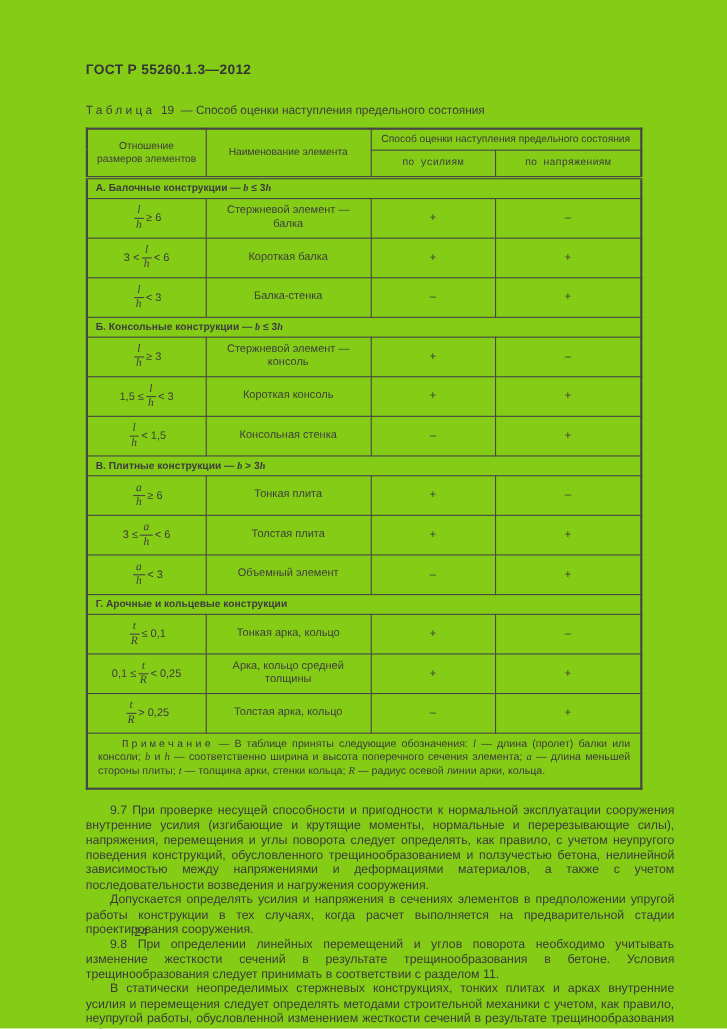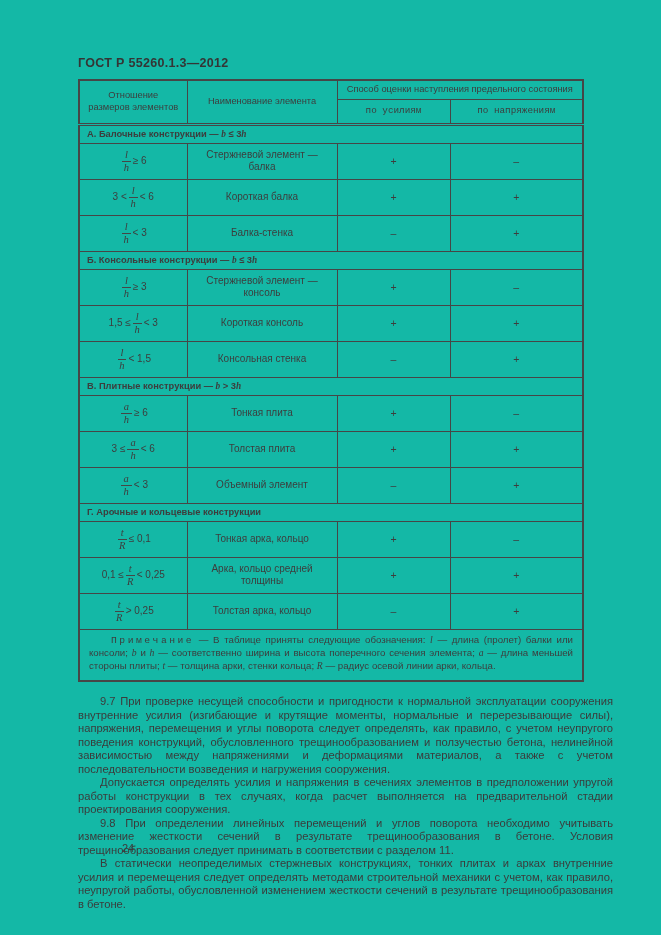--- a/index.html
+++ b/index.html
@@ -1,19 +1,19 @@
 <!DOCTYPE html>
 <html lang="ru"><head>
 <meta charset="utf-8">
 <style>
   html,body{margin:0;padding:0;background:#fff;}
   .page{
     position:relative;
     width:661px;height:935px;
-    background:#14b8a6;
+    background:#84cc16;
     color:#3d3d3d;
     font-family:"Liberation Sans",sans-serif;
     overflow:hidden;
   }
   .content{
     position:absolute;
     left:78px;top:56px;
     width:535px;
   }
   .gost-header{
@@ -120,20 +120,25 @@
   }
 </style>
 </head>
 <body>
 
 <div class="page">
   <div class="content">
 
     <div class="gost-header">ГОСТ Р 55260.1.3—2012</div>
 
+    <div class="table-caption">
+      <span class="caption-word">Таблица</span>
+      <span class="caption-num">19</span>
+      <span class="caption-rest">— Способ оценки наступления предельного состояния</span>
+    </div>
 
     <table class="gost">
       <colgroup>
         <col style="width:108px">
           <col style="width:150px">
           <col style="width:113px">
           <col style="width:133px">
       </colgroup>
       <thead>
         <tr class="top">

